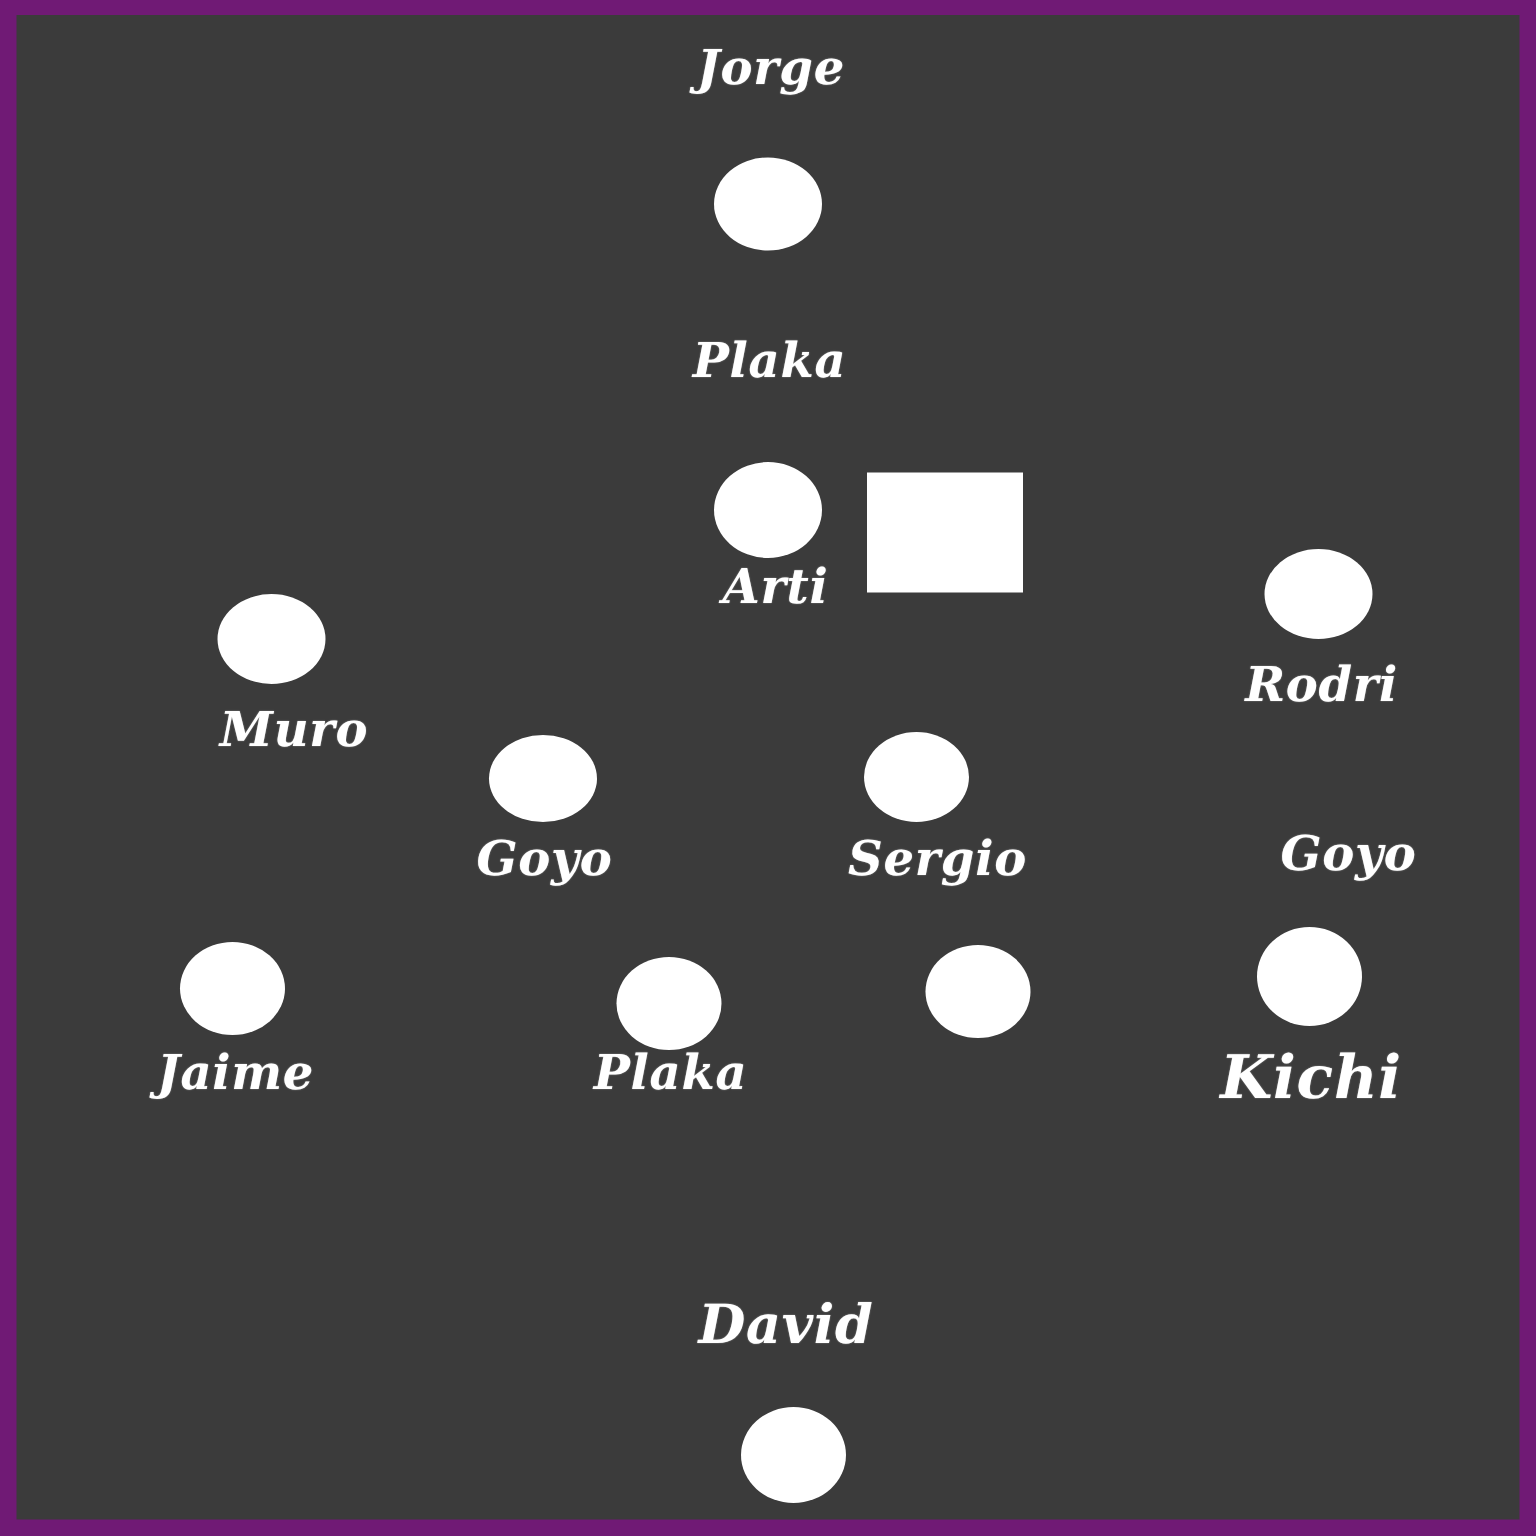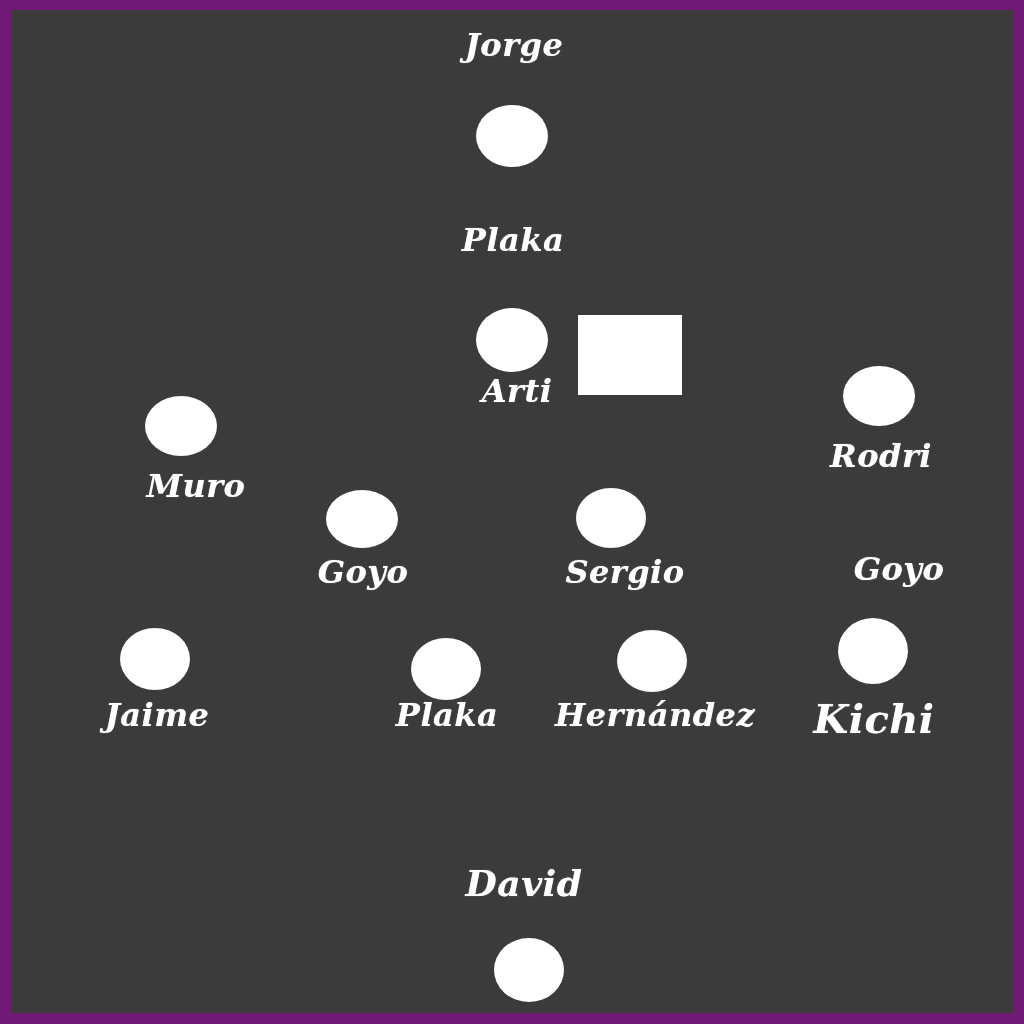--- a/index.html
+++ b/index.html
@@ -76,18 +76,17 @@
     <div class="label" style="left: 503px; top: 19px; font-size: 32px;">Jorge</div>
     <div class="label" style="left: 502px; top: 166px; font-size: 32px; margin-top: 48px;">Plaka</div>
     <div class="label" style="left: 506px; top: 365px; font-size: 32px;">Arti</div>
     <div class="label" style="left: 870px; top: 430px; font-size: 32px;">Rodri</div>
     <div class="label" style="left: 185px; top: 460px; font-size: 32px;">Muro</div>
     <div class="label" style="left: 352px; top: 546px; font-size: 32px;">Goyo</div>
     <div class="label" style="left: 614px; top: 546px; font-size: 32px;">Sergio</div>
     <div class="label" style="left: 888px; top: 543px; font-size: 32px;">Goyo</div>
     <div class="label" style="left: 146px; top: 689px; font-size: 32px;">Jaime</div>
     <div class="label" style="left: 436px; top: 689px; font-size: 32px;">Plaka</div>
-    <div class="label" style="left: 644px; top: 689px; font-size: 32px;">Hernández</div>
     <div class="label" style="left: 863px; top: 689px; font-size: 40px;">Kichi</div>
     <div class="label" style="left: 513px; top: 855px; font-size: 36px;">David</div>
 
   </div>
 </div>
 
 </body></html>

